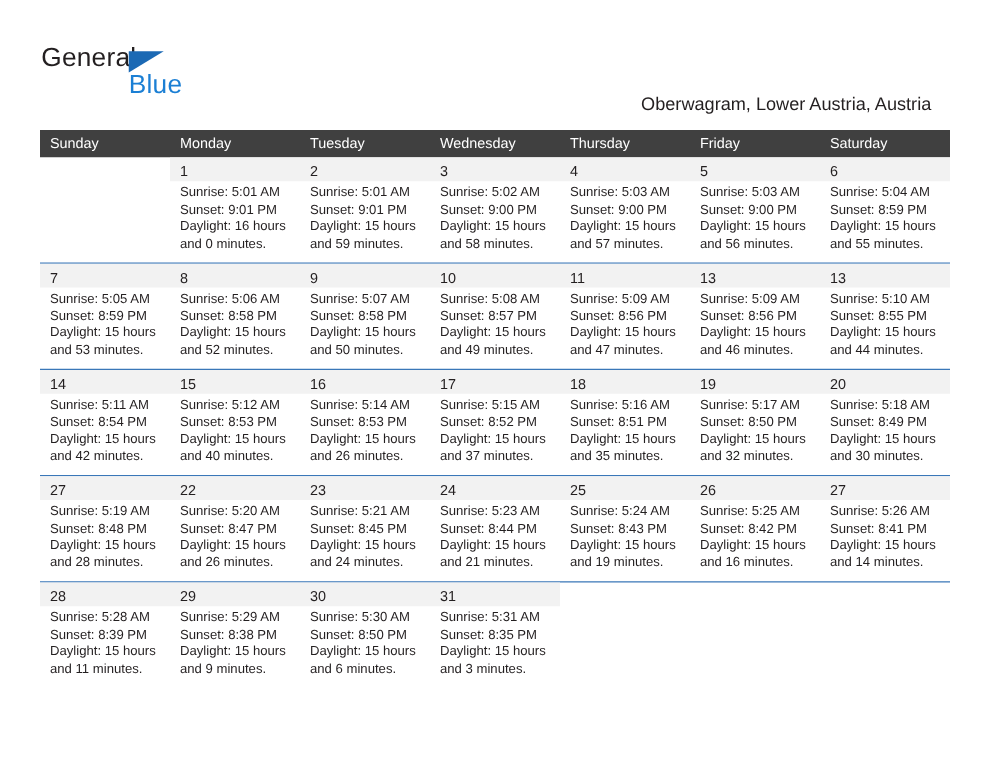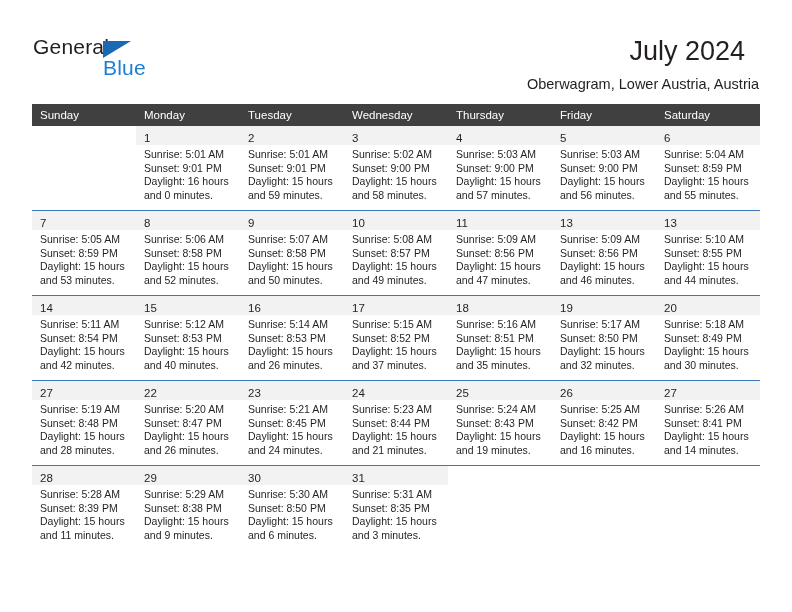--- a/index.html
+++ b/index.html
@@ -69,21 +69,21 @@
     right: 35px;
     top: 35px;
     font-size: 27px;
     color: #231f20;
     text-align: right;
     line-height: 32px;
     white-space: nowrap;
   }
   .subtitle {
     position: absolute;
-    right: 21px;
+    right: 35px;
     top: 76px;
     font-size: 14.5px;
     color: #231f20;
     text-align: right;
     line-height: 16px;
     white-space: nowrap;
   }
 
   
   .calendar {
@@ -146,21 +146,20 @@
 <body>
 
 <div class="page">
 
   <div class="top">
     <div class="logo">
       <span class="logo-general">General</span>
       <span class="logo-tri"></span>
       <span class="logo-blue">Blue</span>
     </div>
-    <div class="title">July 2024</div>
     <div class="subtitle">Oberwagram, Lower Austria, Austria</div>
   </div>
 
   <table class="calendar">
     <thead>
       <tr>
         <th>Sunday</th>
         <th>Monday</th>
         <th>Tuesday</th>
         <th>Wednesday</th>

